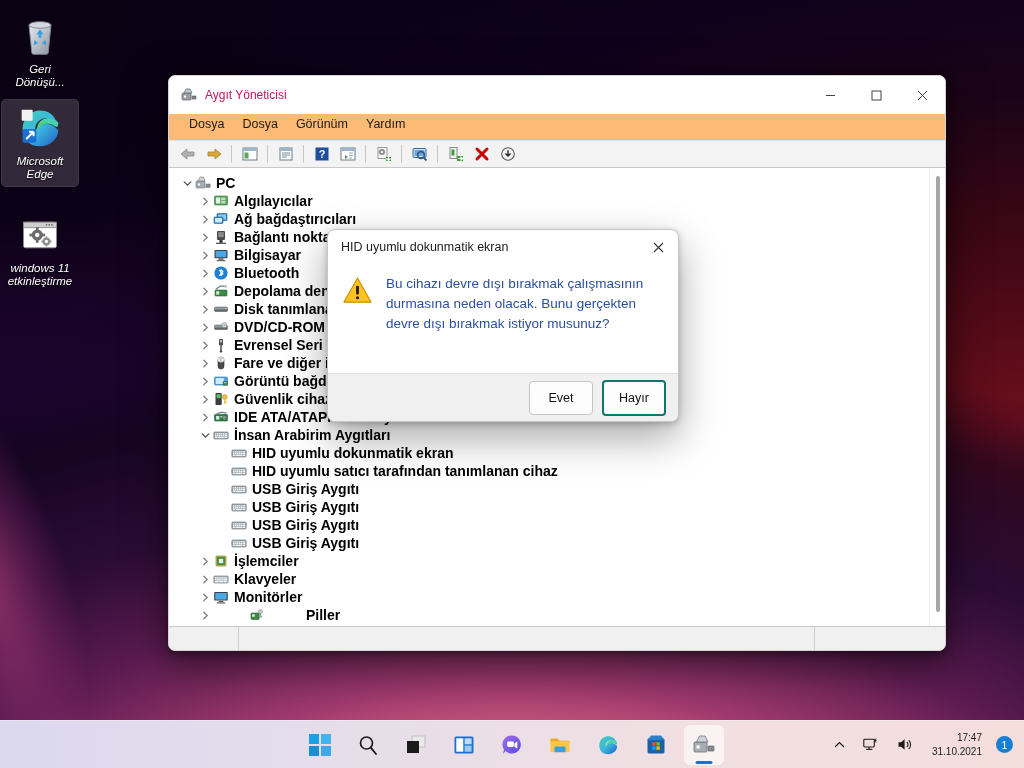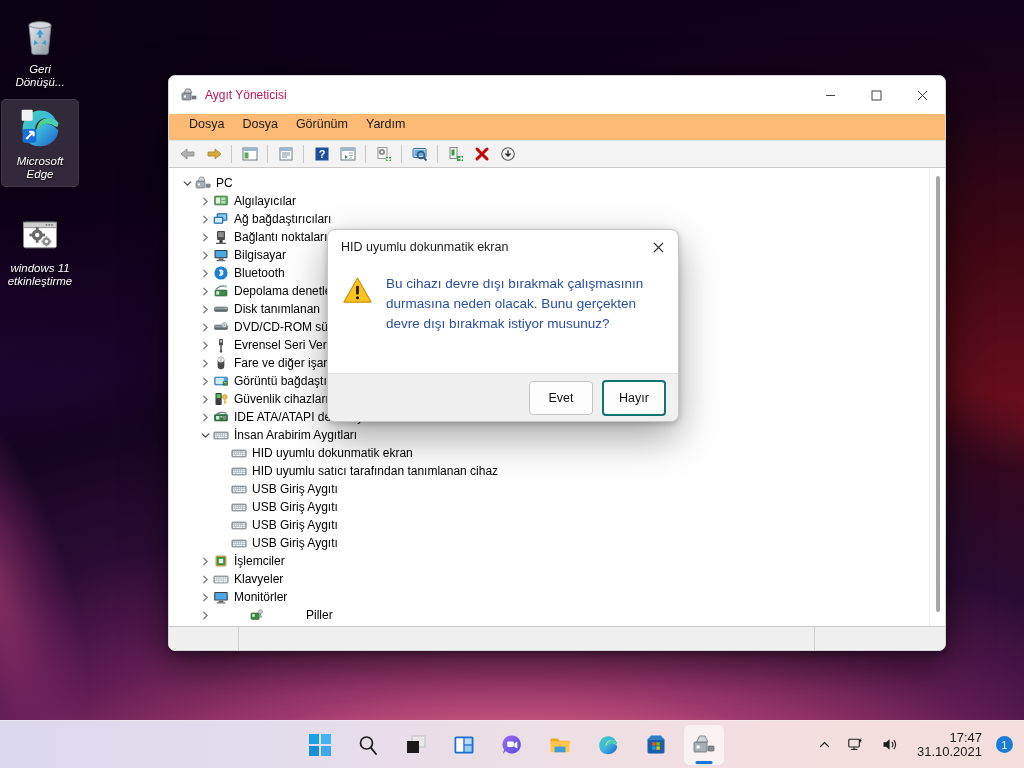--- a/index.html
+++ b/index.html
@@ -96,21 +96,21 @@
   }
   .trow {
     display: flex; align-items: center; height: 18px; font-size: 12.5px; color: #000000;
     white-space: nowrap;
   }
   .twist {
     width: 16px; height: 16px; display: flex; align-items: center; justify-content: center;
     color: #6a6a6a; font-size: 9px; flex: 0 0 auto;
   }
   .ticon { width: 16px; height: 16px; margin-right: 5px; flex: 0 0 auto; }
-  .tlabel { font-size: 12px; }
+  .tlabel { font-size: 14px; font-weight: bold; }
 
   #dm-scrollbar {
     width: 16px; flex: 0 0 auto; background: #ffffff;
     border-left: 1px solid #ececec; position: relative;
   }
   #dm-scroll-thumb {
     position: absolute; left: 6px; top: 8px; width: 4px; height: 436px;
     background: #a6a6a6; border-radius: 2px;
   }
   #dm-statusbar {
@@ -176,21 +176,21 @@
     content: ""; position: absolute; bottom: 1px; left: 50%; transform: translateX(-50%);
     width: 17px; height: 3px; border-radius: 2px; background: #1f6fd0;
   }
   #tb-tray {
     margin-left: auto; display: flex; align-items: center; gap: 9px; padding-right: 11px;
     position: relative; z-index: 2;
   }
   .tray-btn { display: flex; align-items: center; justify-content: center; padding: 5px 4px; border-radius: 4px; color: #1c1c1c; }
   #tb-clock {
     display: flex; flex-direction: column; align-items: flex-end;
-    font-size: 13px; color: #1c1c1c; line-height: 14px; padding: 2px 5px; border-radius: 4px;
+    font-size: 10px; color: #1c1c1c; line-height: 14px; padding: 2px 5px; border-radius: 4px;
   }
   #tb-badge {
     width: 17px; height: 17px; border-radius: 50%; background: #1a7fd4;
     color: #fff; font-size: 10.5px; display: flex; align-items: center; justify-content: center;
   }
 </style>
 </head>
 <body>
 
 <div id="desktop">

